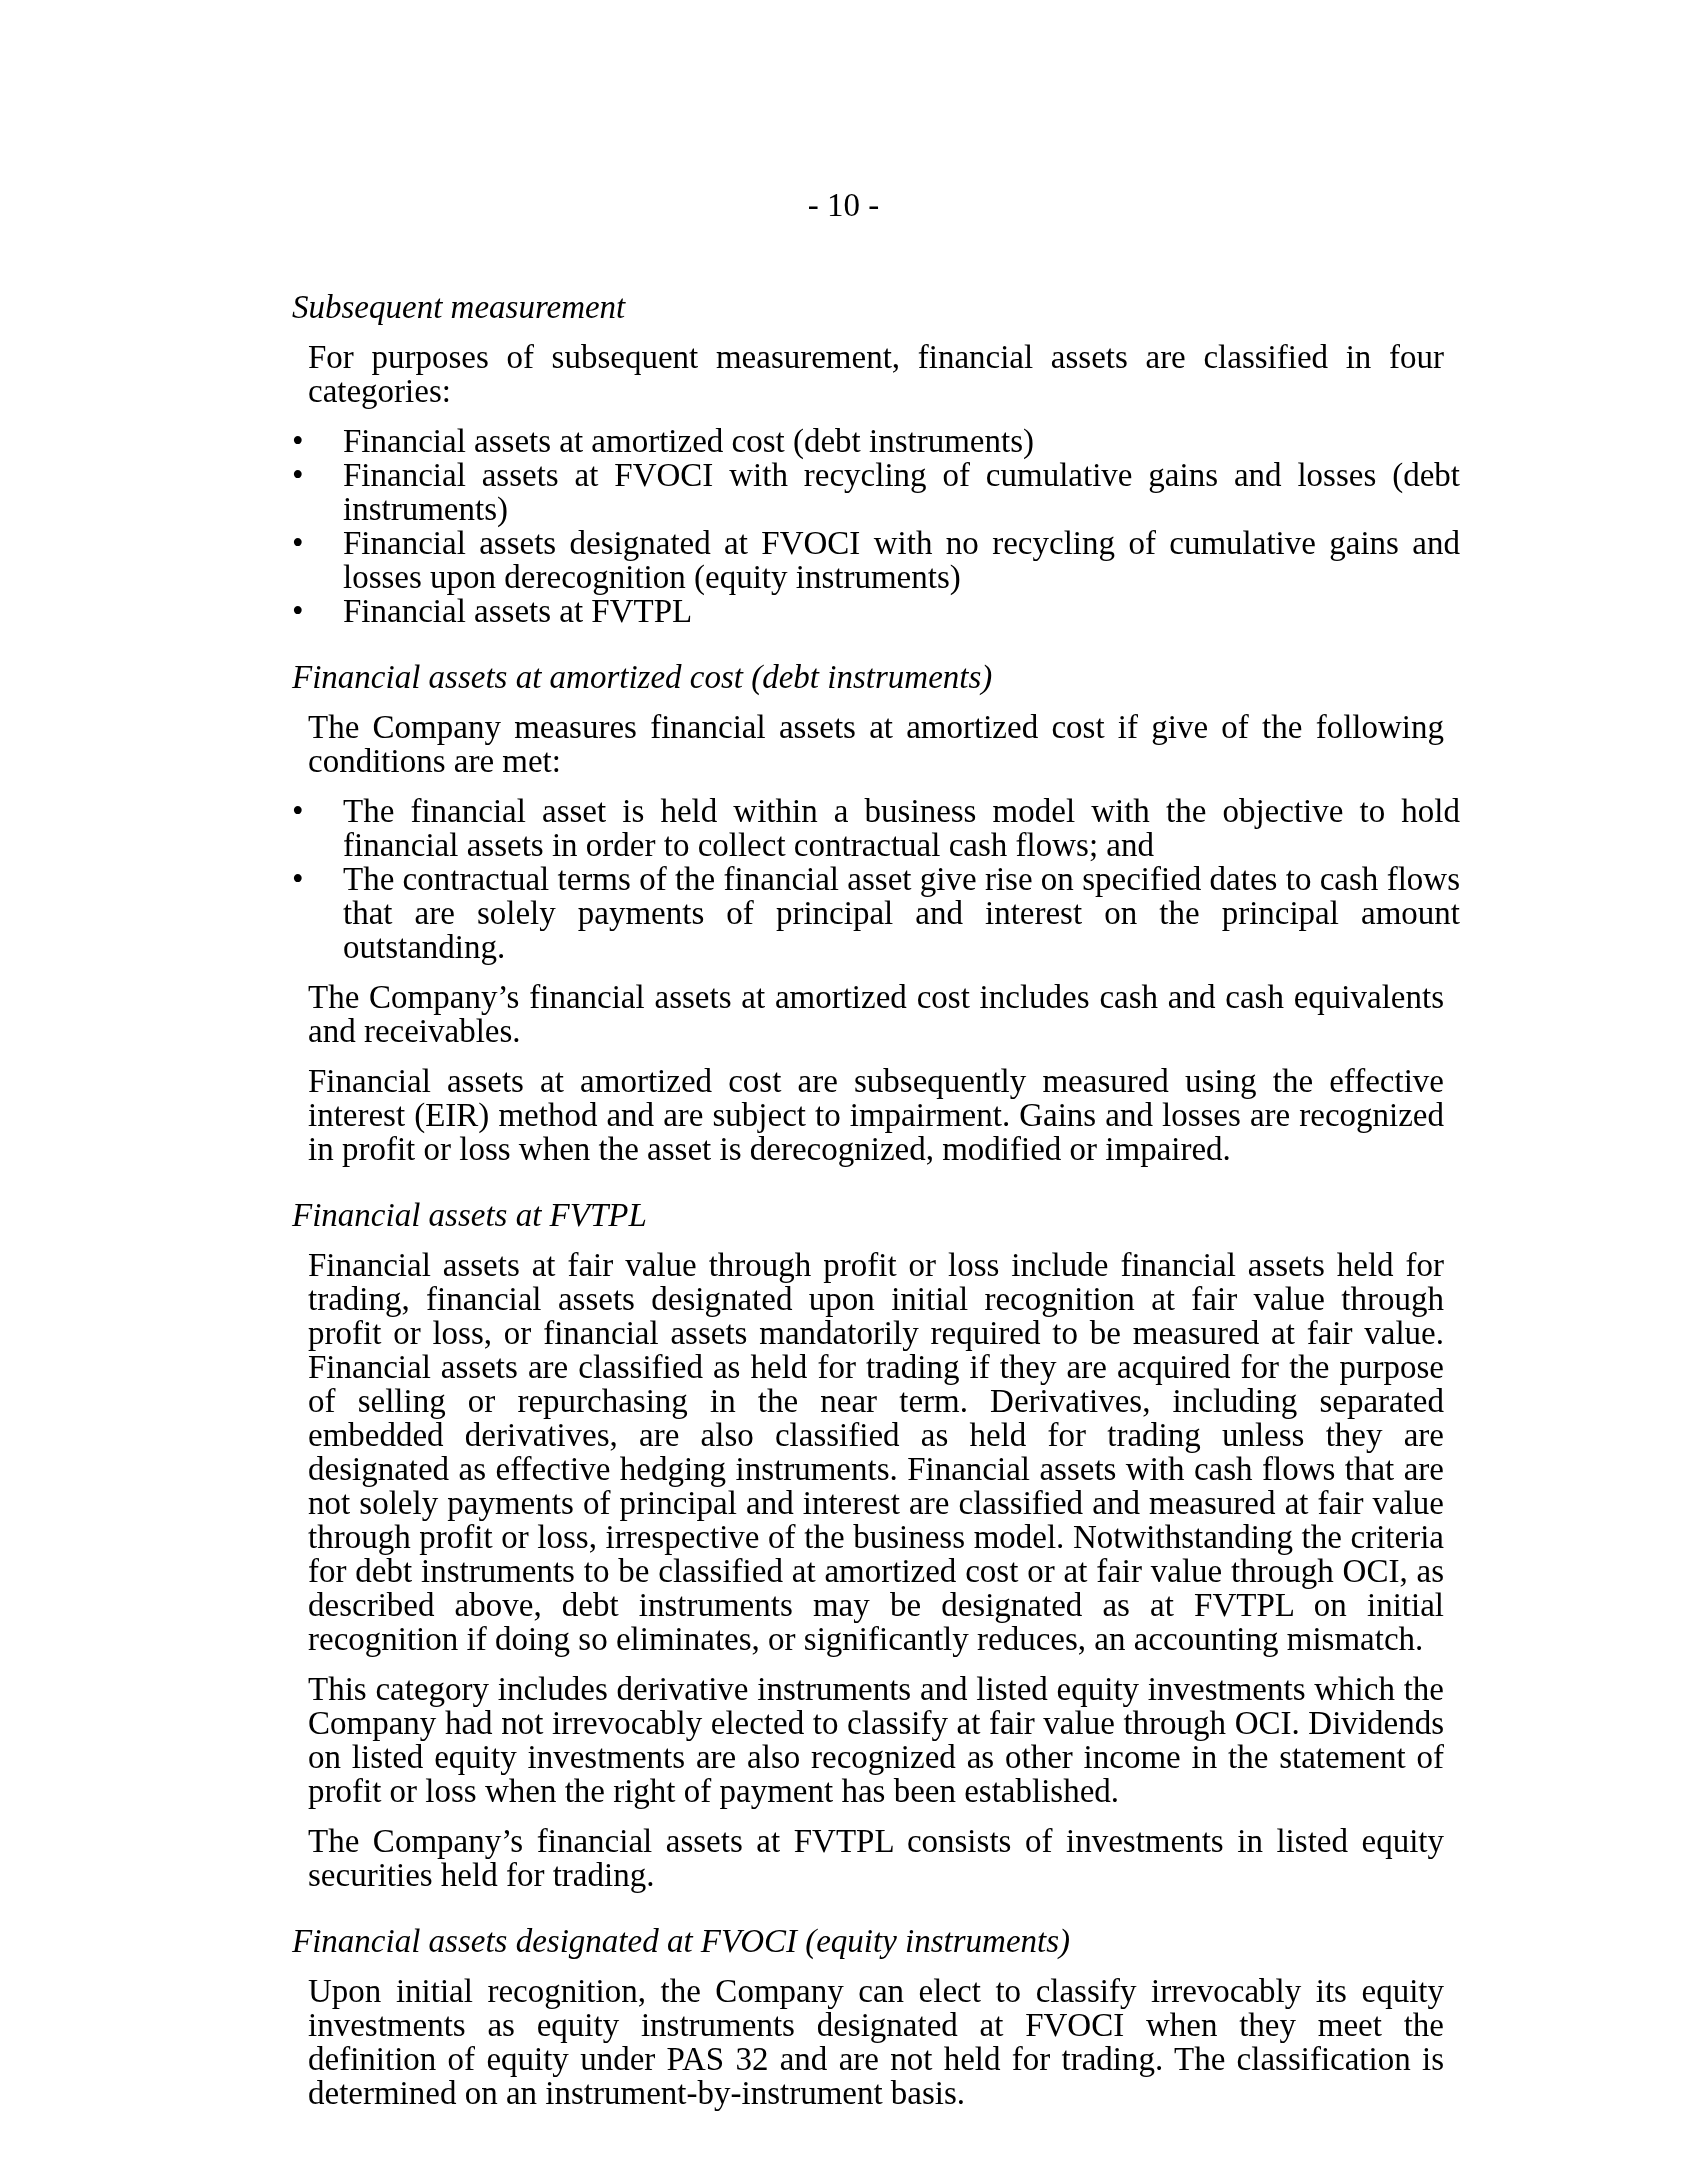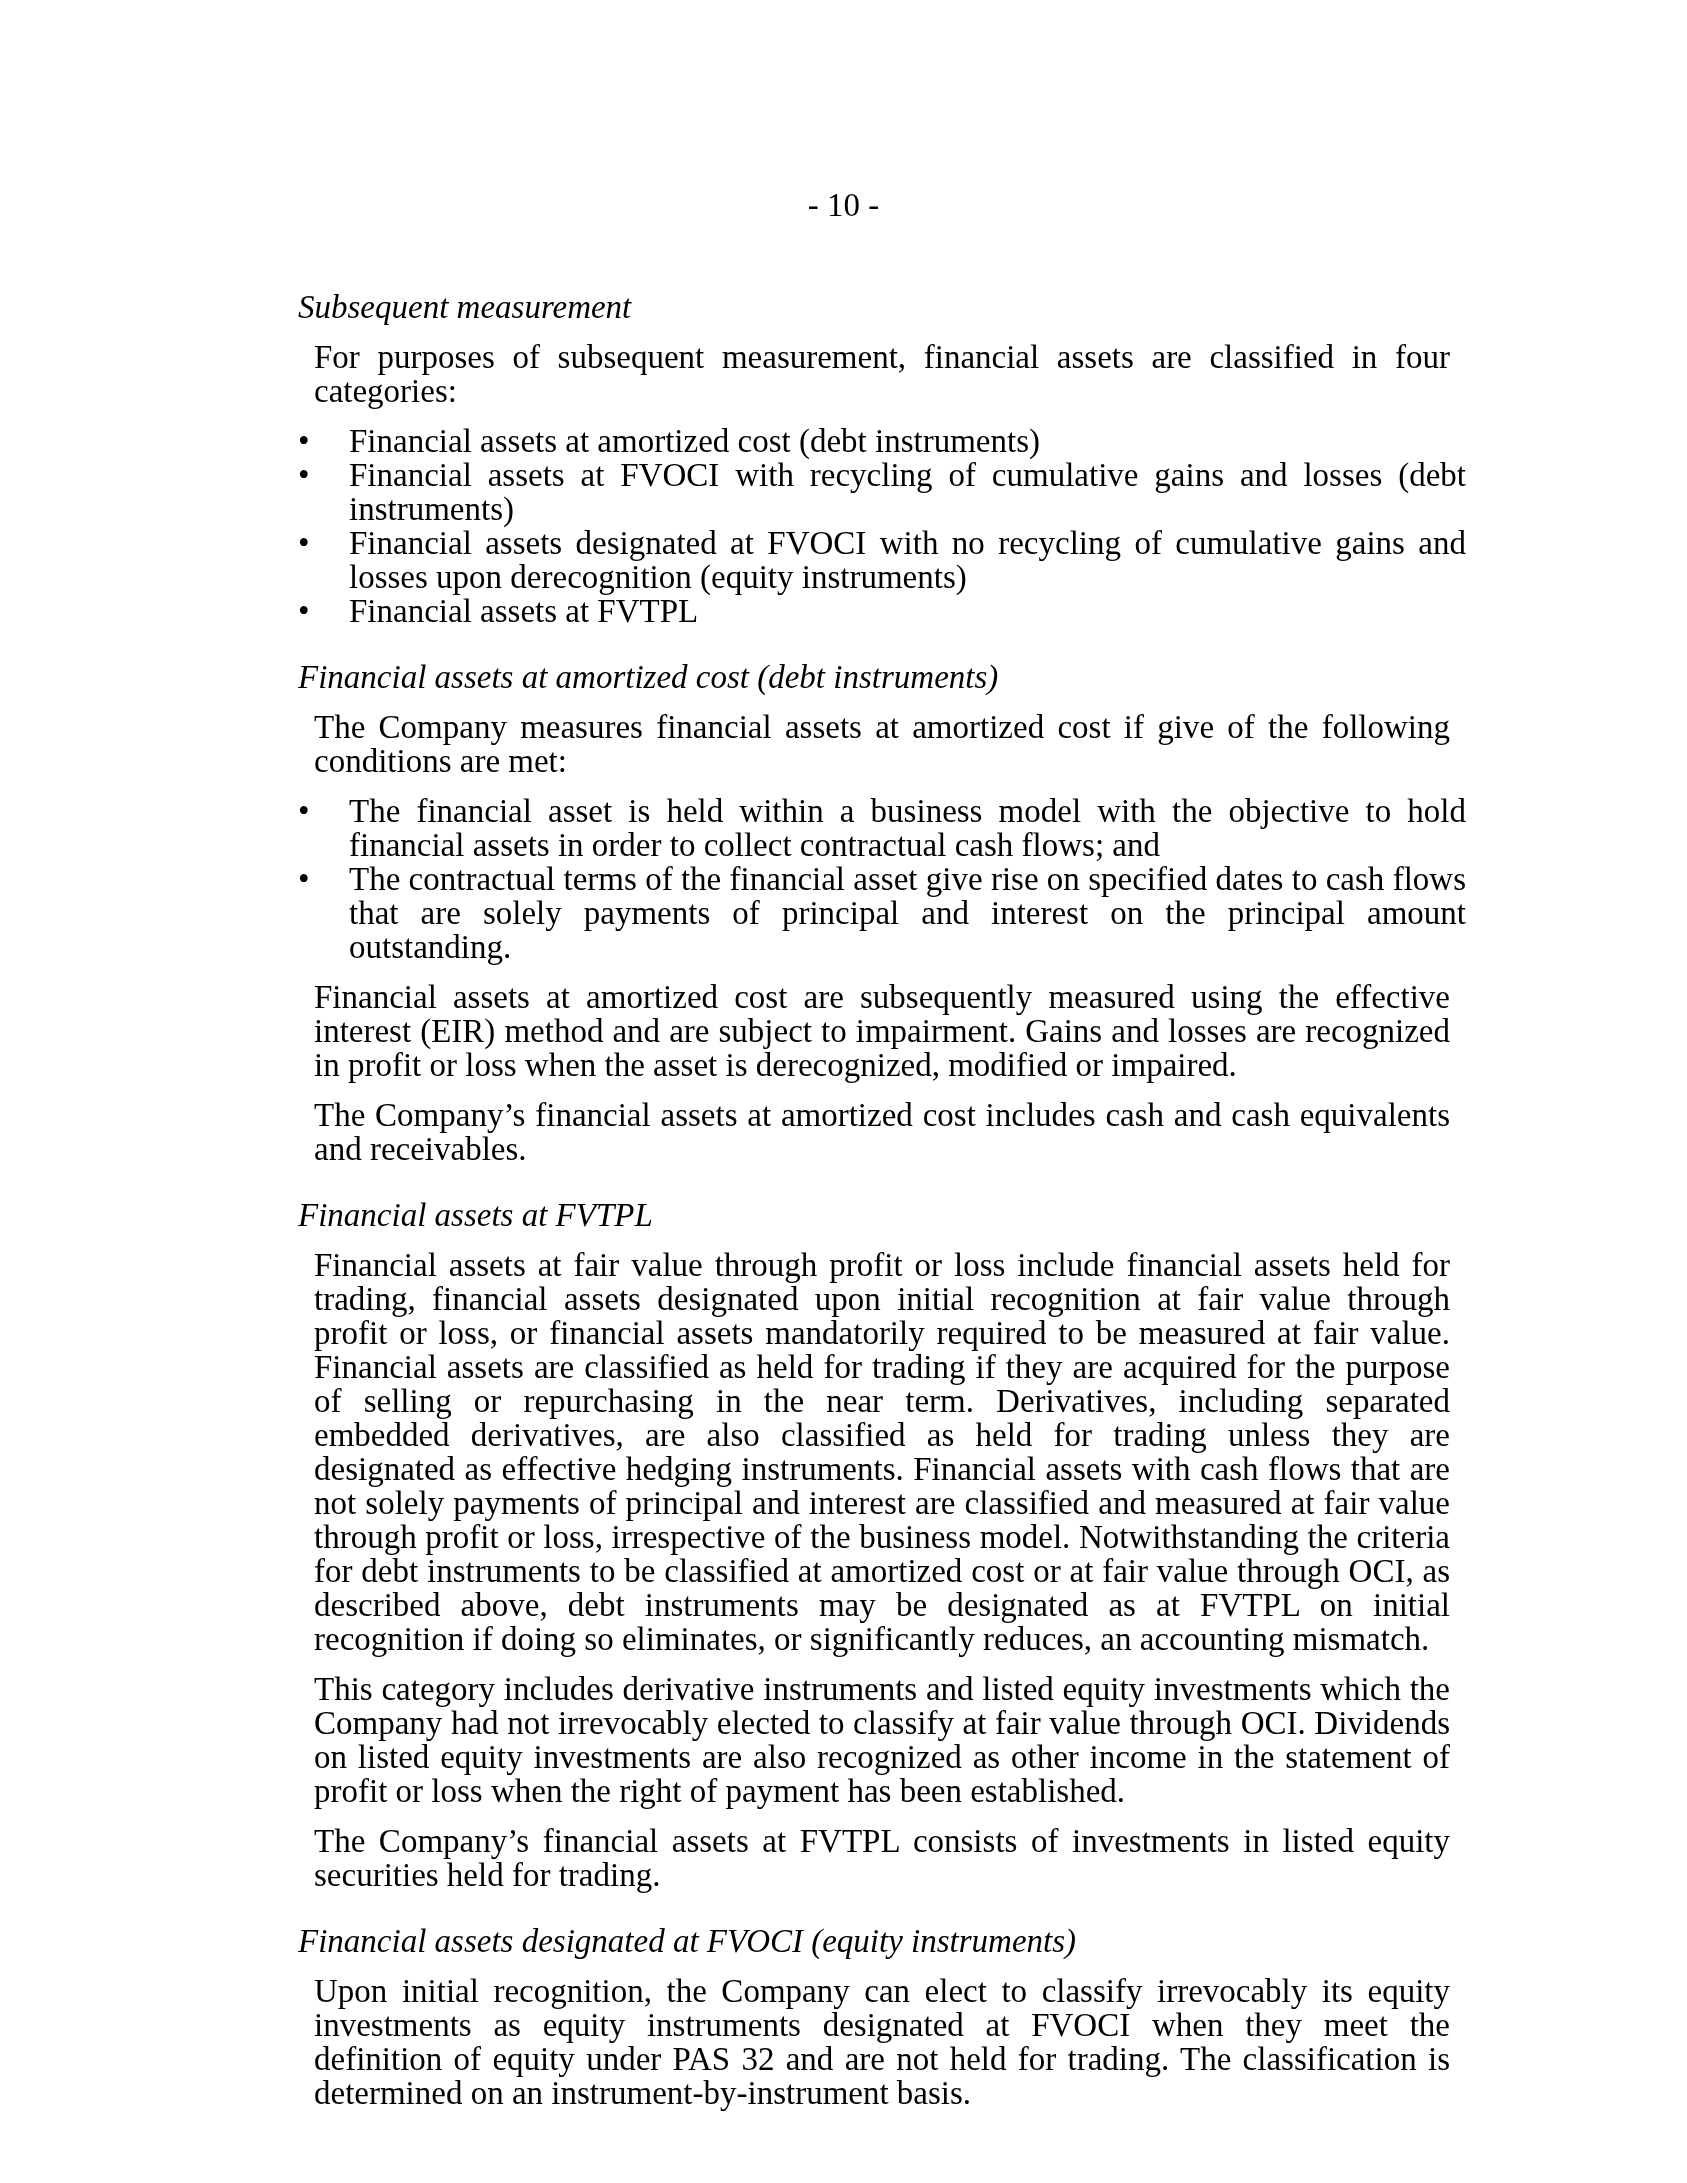--- a/index.html
+++ b/index.html
@@ -17,21 +17,21 @@
   .page-number {
     position: absolute;
     top: 188px;
     left: 0;
     width: 1687px;
     text-align: center;
     white-space: pre;
   }
   .content {
     position: absolute;
-    left: 298px;
+    left: 292px;
     top: 290px;
     width: 1168px;
     text-align: justify;
   }
   .heading {
     font-style: italic;
     text-align: left;
     margin: 0;
   }
   .gap { margin-top: 32px; }           
@@ -76,22 +76,22 @@
     <div class="bullets gap">
       <div class="bullet-item">
         <span class="bullet-marker">•</span>
         <span class="bullet-text">The financial asset is held within a business model with the objective to hold financial assets in order to collect contractual cash flows; and</span>
       </div>
       <div class="bullet-item">
         <span class="bullet-marker">•</span>
         <span class="bullet-text">The contractual terms of the financial asset give rise on specified dates to cash flows that are solely payments of principal and interest on the principal amount outstanding.</span>
       </div>
     </div>
+    <p class="para gap">The Company’s financial assets at amortized cost includes cash and cash equivalents and receivables.</p>
     <p class="para gap">Financial assets at amortized cost are subsequently measured using the effective interest (EIR) method and are subject to impairment.  Gains and losses are recognized in profit or loss when the asset is derecognized, modified or impaired.</p>
-    <p class="para gap">The Company’s financial assets at amortized cost includes cash and cash equivalents and receivables.</p>
 
     <p class="heading gap">Financial assets at FVTPL</p>
     <p class="para">Financial assets at fair value through profit or loss include financial assets held for trading, financial assets designated upon initial recognition at fair value through profit or loss, or financial assets mandatorily required to be measured at fair value. Financial assets are classified as held for trading if they are acquired for the purpose of selling or repurchasing in the near term. Derivatives, including separated embedded derivatives, are also classified as held for trading unless they are designated as effective hedging instruments. Financial assets with cash flows that are not solely payments of principal and interest are classified and measured at fair value through profit or loss, irrespective of the business model. Notwithstanding the criteria for debt instruments to be classified at amortized cost or at fair value through OCI, as described above, debt instruments may be designated as at FVTPL on initial recognition if doing so eliminates, or significantly reduces, an accounting mismatch.</p>
     <p class="para gap">This category includes derivative instruments and listed equity investments which the Company had not irrevocably elected to classify at fair value through OCI. Dividends on listed equity investments are also recognized as other income in the statement of profit or loss when the right of payment has been established.</p>
     <p class="para gap">The Company’s financial assets at FVTPL consists of investments in listed equity securities held for trading.</p>
 
     <p class="heading gap">Financial assets designated at FVOCI (equity instruments)</p>
     <p class="para">Upon initial recognition, the Company can elect to classify irrevocably its equity investments as equity instruments designated at FVOCI when they meet the definition of equity under PAS 32 and are not held for trading.  The classification is determined on an instrument-by-instrument basis.</p>
 
   </div>

